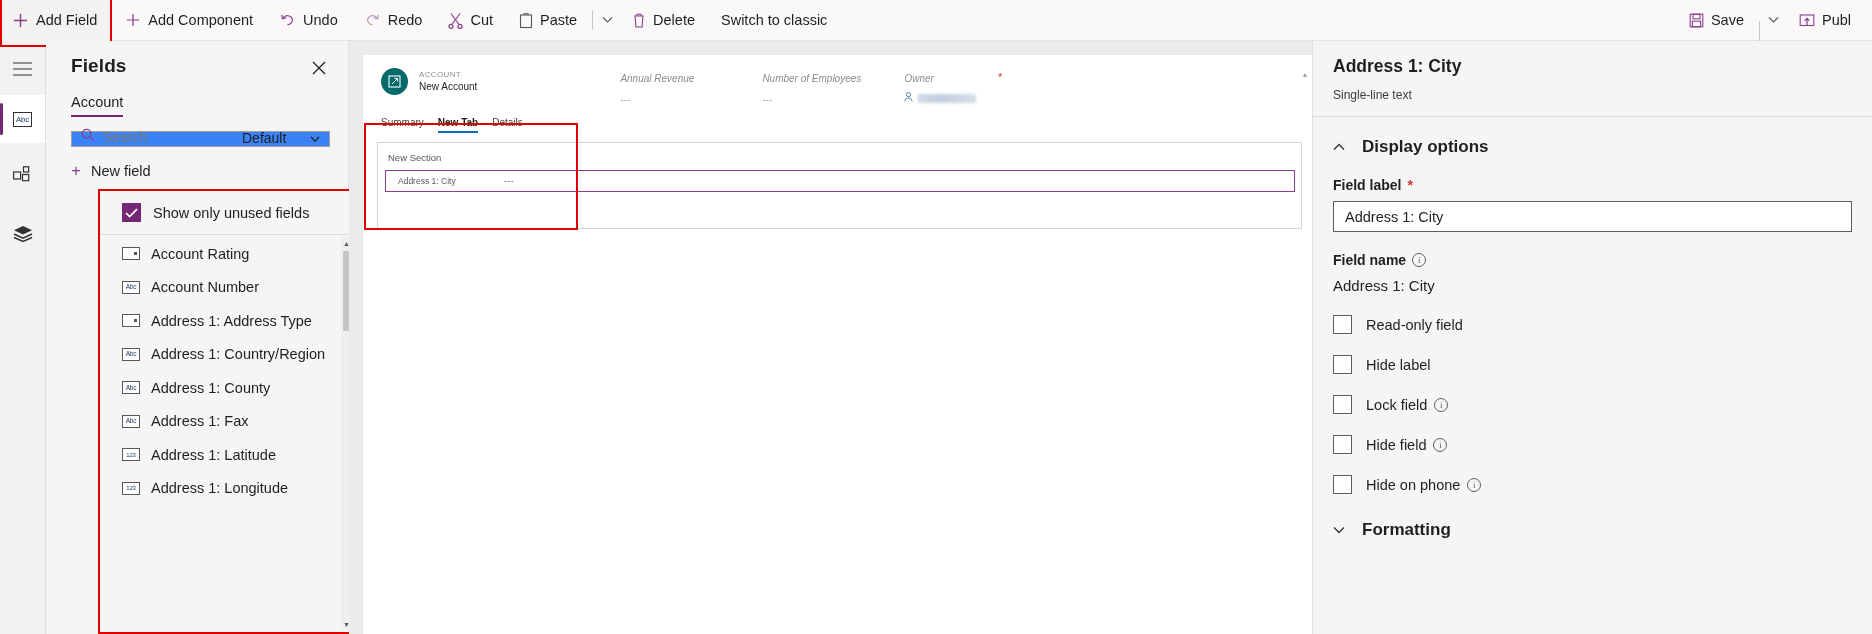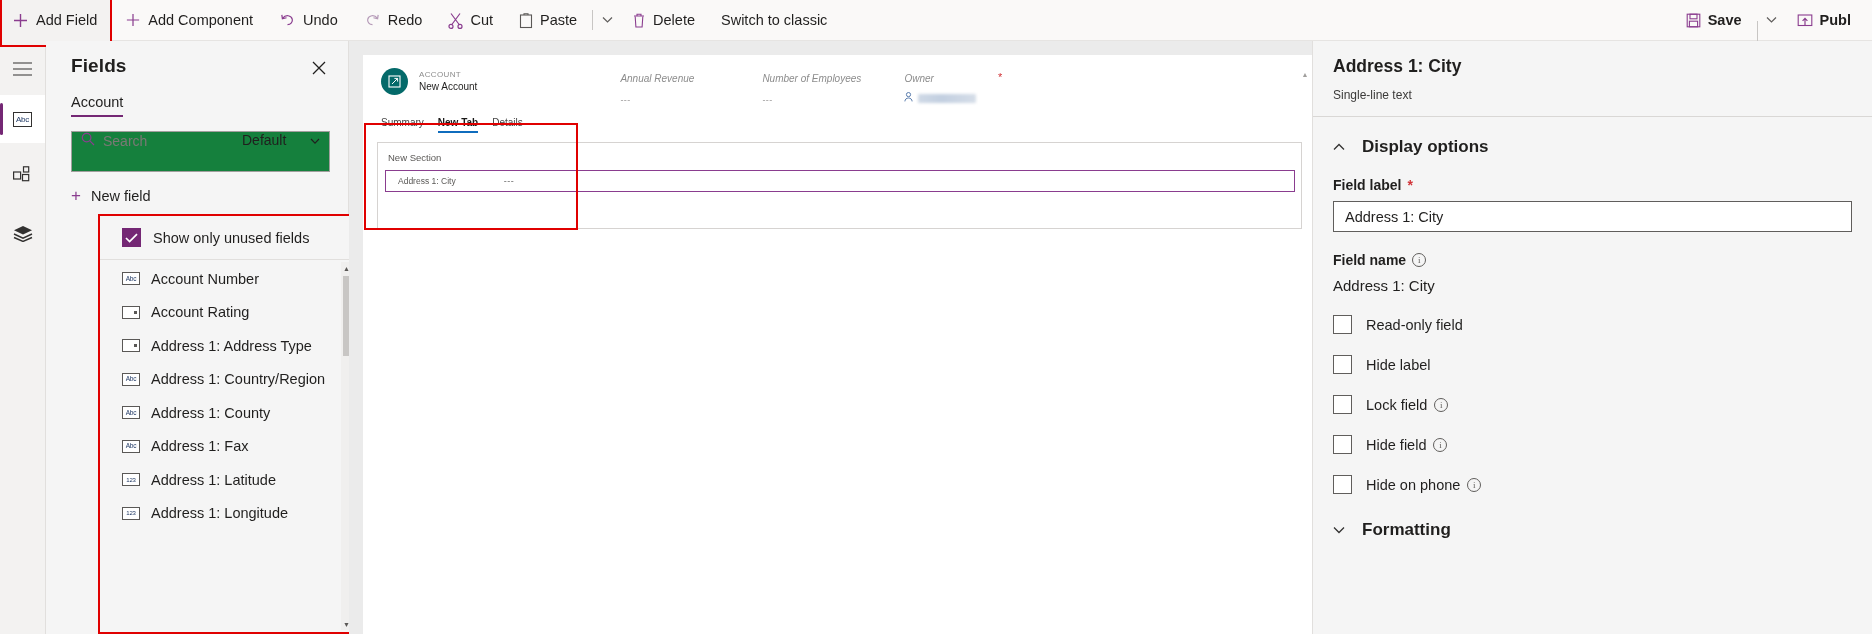--- a/index.html
+++ b/index.html
@@ -34,21 +34,21 @@
     height: 54px;
     padding: 0 13px 0 10px;
   }
   .cmd-ico { color: #8a3d8f; display: inline-flex; align-items: center; justify-content: center; }
   .cmd-ico svg { display: block; }
   .cmd-sep { width: 1px; height: 20px; background: #c8c6c4; margin: 0 2px; }
   .cmd-caret {
     width: 24px; height: 41px; display: flex; align-items: center; justify-content: center;
     cursor: pointer; color: #605e5c;
   }
-  .cmd-right { margin-left: auto; display: flex; align-items: flex-end; font-weight: bold; }
+  .cmd-right { margin-left: auto; display: flex; align-items: flex-end; }
   .cmd-plain { color: #201f1e; }
 
   
   .body-row { flex: 1; display: flex; min-height: 0; }
 
   
   .rail {
     width: 46px; min-width: 46px;
     background: #f3f2f1;
     border-right: 1px solid #e1dfdd;
@@ -88,22 +88,22 @@
   }
   .fp-tabs { padding: 12px 16px 0 25px; }
   .fp-tab {
     display: inline-block; font-size: 14.5px; color: #201f1e;
     padding-bottom: 5px; border-bottom: 2px solid transparent; cursor: pointer;
   }
   .fp-tab.active { border-bottom-color: #742774; font-weight: 400; }
 
   .fp-searchrow {
     margin: 14px 18px 0 25px;
-    display: flex; align-items: flex-start;
-    border: 1px solid #a19f9d; background: #15803d; height: 41px;
+    display: flex; align-items: flex-end;
+    border: 1px solid #a19f9d; background: #3b82f6; height: 16px;
   }
   .fp-search-wrap { flex: 1; display: flex; align-items: center; gap: 8px; padding: 0 9px; min-width: 0; }
   .fp-search-input {
     border: 0; outline: 0; font-size: 14px; color: #201f1e;
     background: transparent; width: 100%; font-family: "Liberation Sans", sans-serif;
   }
   .fp-search-input::placeholder { color: #7a7875; }
   .fp-divider-v { width: 1px; background: #c8c6c4; margin: 4px 0; }
   .fp-select {
     display: flex; align-items: center; justify-content: space-between; gap: 6px;
@@ -482,26 +482,26 @@
             <svg width="13" height="10" viewBox="0 0 13 10">
                 <path d="M1 5 4.6 8.6 12 1.2" stroke="#ffffff" stroke-width="1.7" fill="none"></path>
               </svg>
           </span>
           <label>Show only unused fields</label>
         </div>
 
         <div class="fp-list">
           <div id="field-items">
               <div class="fp-li">
+                <span class="ico-box optionset"></span>
+                <span>Account Rating</span>
+              </div>
+              <div class="fp-li">
                 <span class="ico-box">Abc</span>
                 <span>Account Number</span>
-              </div>
-              <div class="fp-li">
-                <span class="ico-box optionset"></span>
-                <span>Account Rating</span>
               </div>
               <div class="fp-li">
                 <span class="ico-box optionset"></span>
                 <span>Address 1: Address Type</span>
               </div>
               <div class="fp-li">
                 <span class="ico-box">Abc</span>
                 <span>Address 1: Country/Region</span>
               </div>
               <div class="fp-li">

